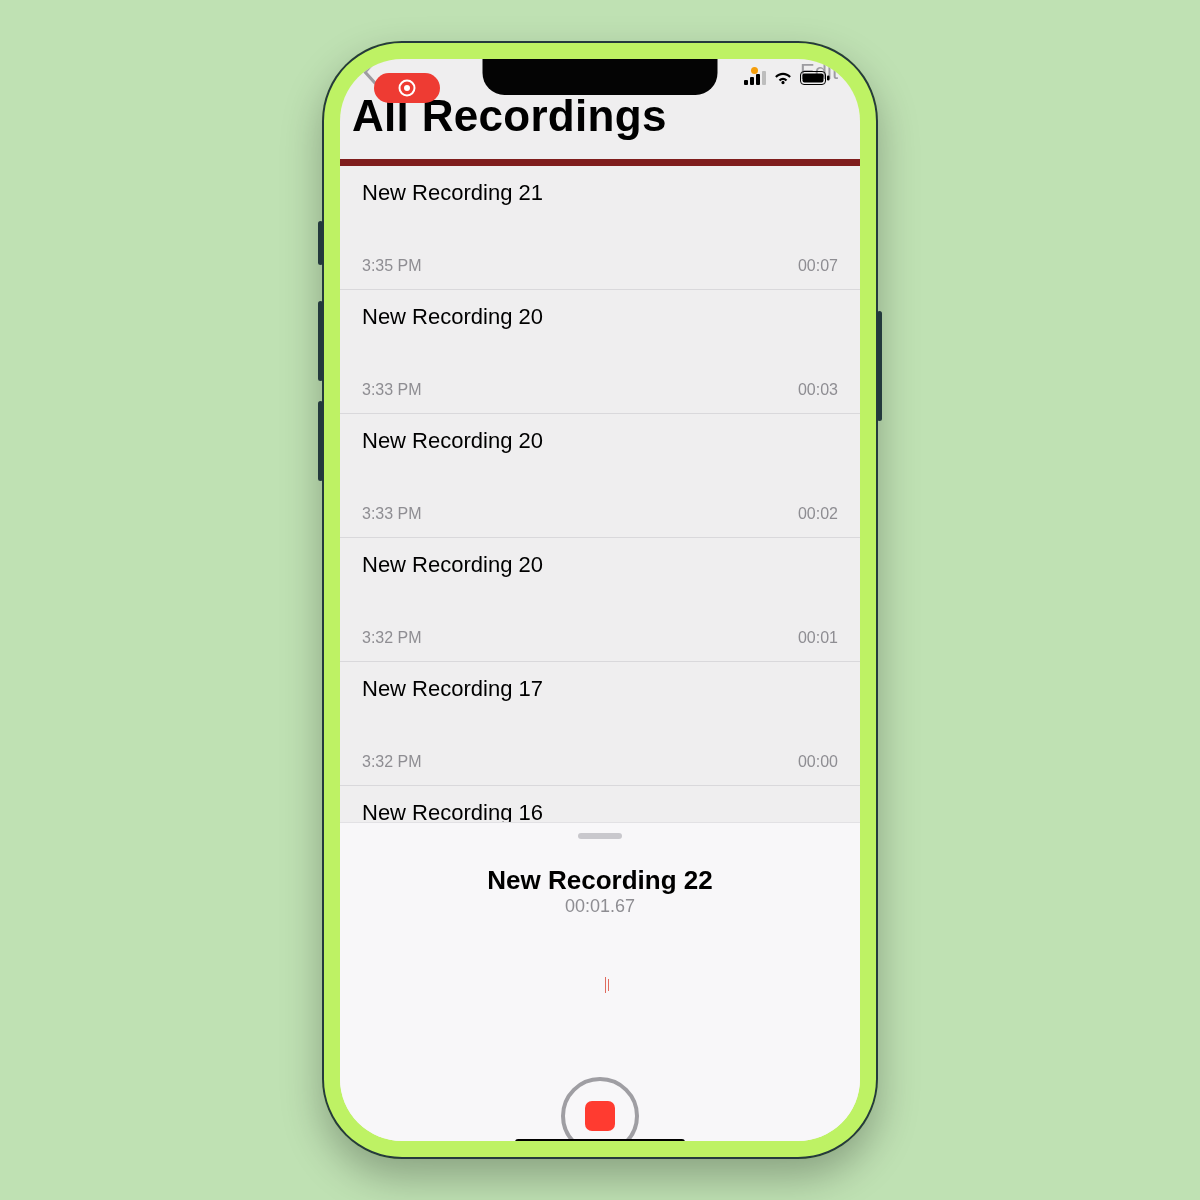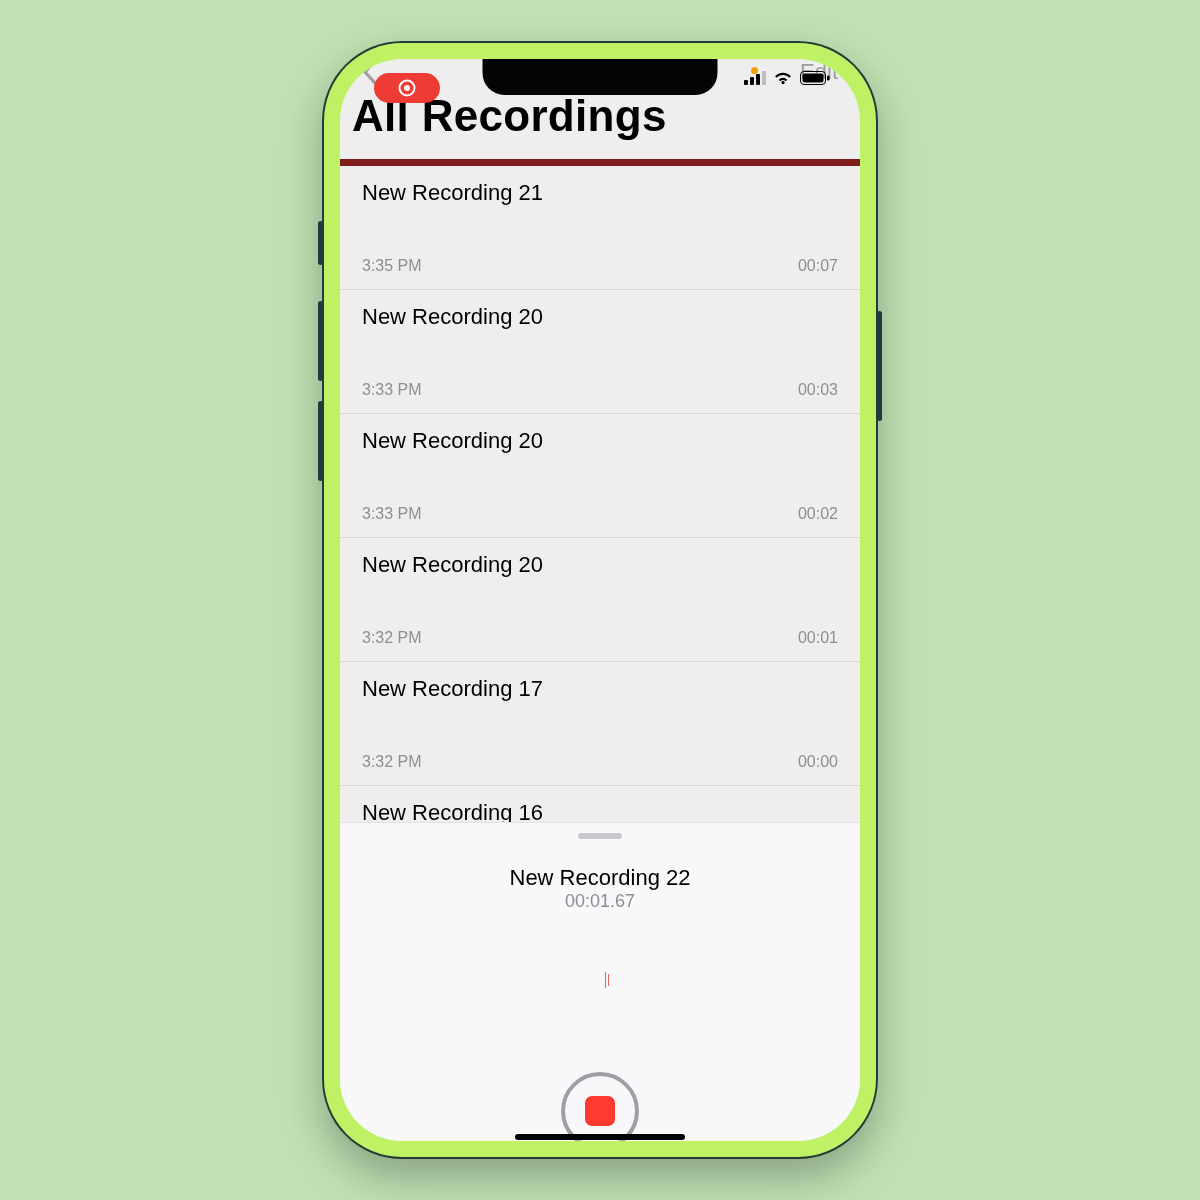--- a/index.html
+++ b/index.html
@@ -81,21 +81,21 @@
   }
   .row.partial{ height:36px; overflow:hidden; border-bottom:none; }
   .row .name{ font-size:22px; color:#000; font-weight:500; }
   .row .meta{ display:flex; justify-content:space-between; font-size:16px; color:#8e8d92;margin-top:47px;}
   
   .sheet{
     flex:1; background:#f8f7f9; border-top:1px solid #e2e1e4;
     position:relative; display:flex; flex-direction:column; align-items:center;
   }
   .grab{ width:44px; height:6px; background:#c9c8cd; border-radius:3px; margin-top:10px;}
-  .rec-title{ font-size:22px; font-weight:400; color:#000; margin-top:26px;}
+  .rec-title{ font-size:26px; font-weight:700; color:#000; margin-top:26px;}
   .timer{ font-size:18px; color:#8e8d92; }
   .wave{
     margin-top:46px; height:44px; width:100%; position:relative;
   }
   .wave .dots{
     position:absolute; top:20px; left:52%; right:6%; height:2px;
     background-image: radial-gradient(#e7b9b6 1px, transparent 1px);
     background-size:4px 2px;
   }
   .wave .bar{

